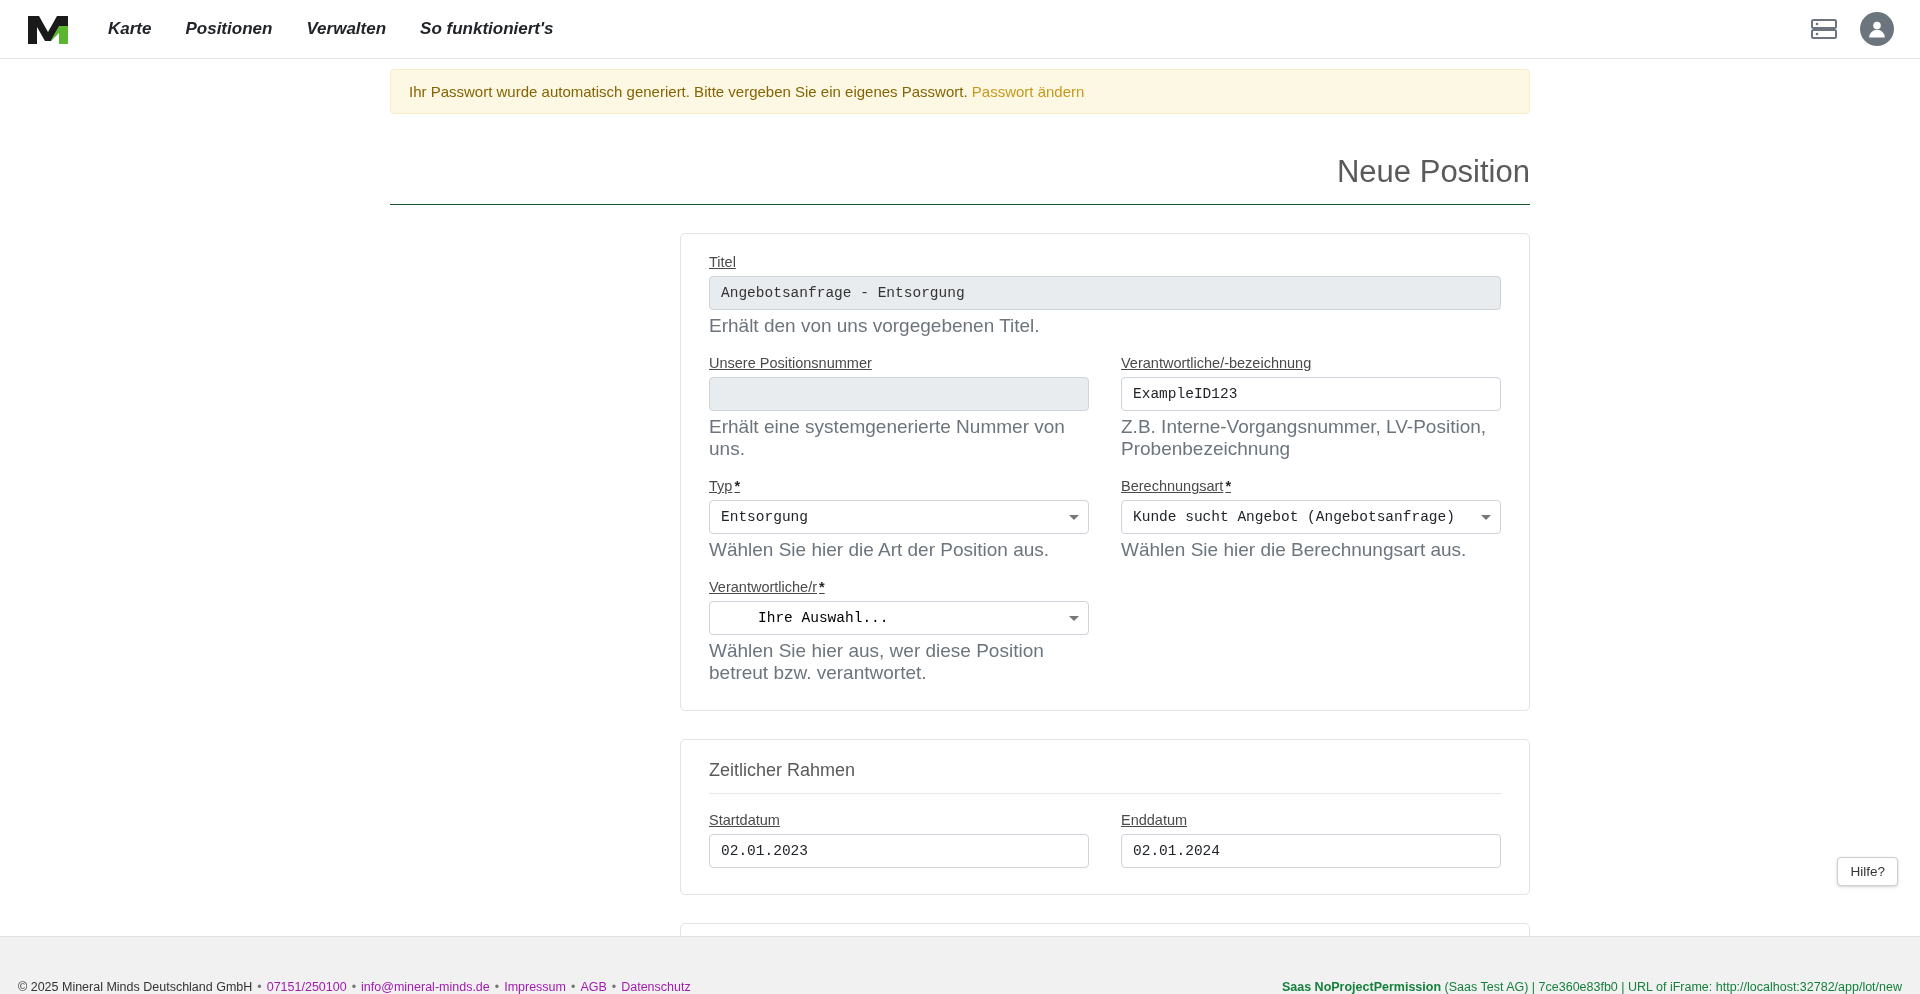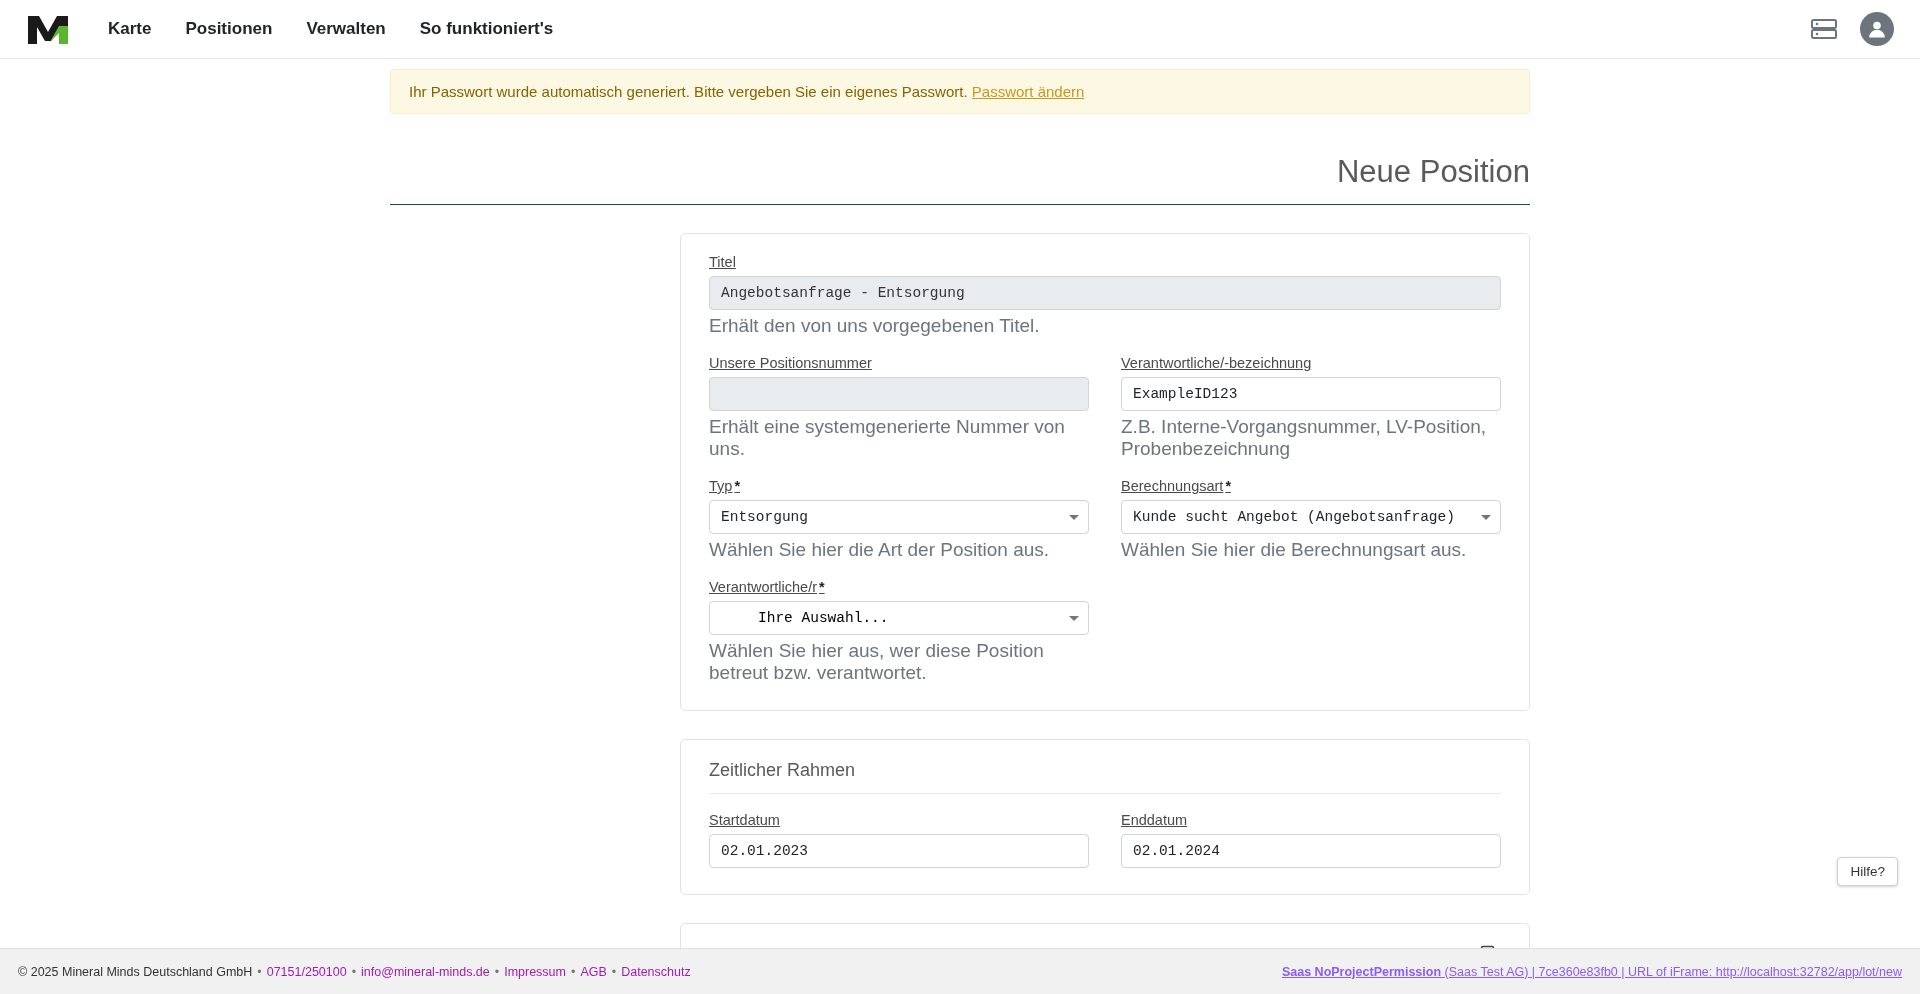--- a/index.html
+++ b/index.html
@@ -17,21 +17,21 @@
     height: 59px;
     background: #ffffff;
     border-bottom: 1px solid #e6e6e6;
     display: flex;
     align-items: center;
     padding: 0 26px;
     position: relative;
   }
   .brand { display: flex; align-items: center; margin-right: 38px; }
   .brand svg { display: block; }
-  .nav-links { display: flex; align-items: center; gap: 34px; }
+  .nav-links { display: flex; align-items: center; gap: 34px; font-style: italic; }
   .nav-link {
     font-size: 17px;
     font-weight: bold;
     color: #212529;
     text-decoration: none;
     cursor: pointer;
     white-space: nowrap;
   }
   .nav-right {
     margin-left: auto;
@@ -60,21 +60,21 @@
   }
   .alert {
     background: #fdf8e3;
     border: 1px solid #f6eec4;
     color: #856404;
     border-radius: 4px;
     padding: 13px 18px;
     font-size: 15px;
     margin-top: 0px;
   }
-  .alert a { color: #c79a1d; text-decoration: underline; cursor: pointer; }
+  .alert a { color: #c79a1d; cursor: pointer; }
   h1.page-title {
     font-size: 31px;
     font-weight: normal;
     color: #5a5a5a;
     margin: 40px 0 14px 0;
     padding-bottom: 14px;
     border-bottom: 1px solid #14532d;
     text-align: right;
   }
   .card {
@@ -148,37 +148,36 @@
     font-size: 13.5px;
     color: #333;
     box-shadow: 0 1px 3px rgba(0,0,0,.18);
     cursor: pointer;
     z-index: 20;
   }
   
   .footer {
     position: absolute;
     left: 0; right: 0; bottom: 0;
-    height: 46px;
+    height: 58px;
     background: #f1f1f1;
     border-top: 1px solid #e0e0e0;
     display: flex;
-    align-items: center;
+    align-items: flex-end;
     padding: 0 18px;
     font-size: 12.5px;
     color: #333;
   }
   .footer a { color: #a21caf; text-decoration: none; cursor: pointer; }
   .footer .sep { margin: 0 5px; color: #777; }
   .footer-right {
     margin-left: auto;
     font-size: 12.5px;
-    color: #8b5cf6;
+    color: #15803d;
     white-space: nowrap;
-    text-decoration: underline;
   }
   .footer-right b { font-weight: bold; }
   .copy-icon { cursor: pointer; }
 </style>
 </head>
 <body>
 
 <div class="navbar">
   <div class="brand">
     <svg width="44" height="34" viewBox="0 0 44 34" aria-hidden="true">

